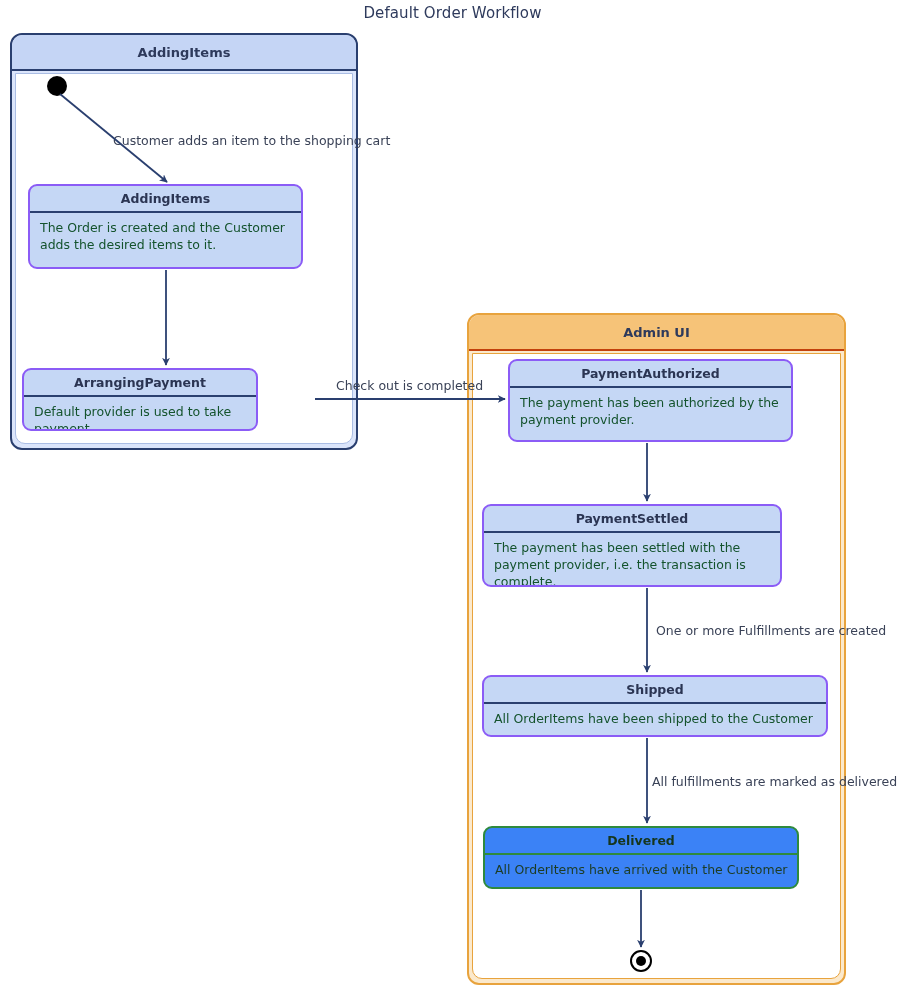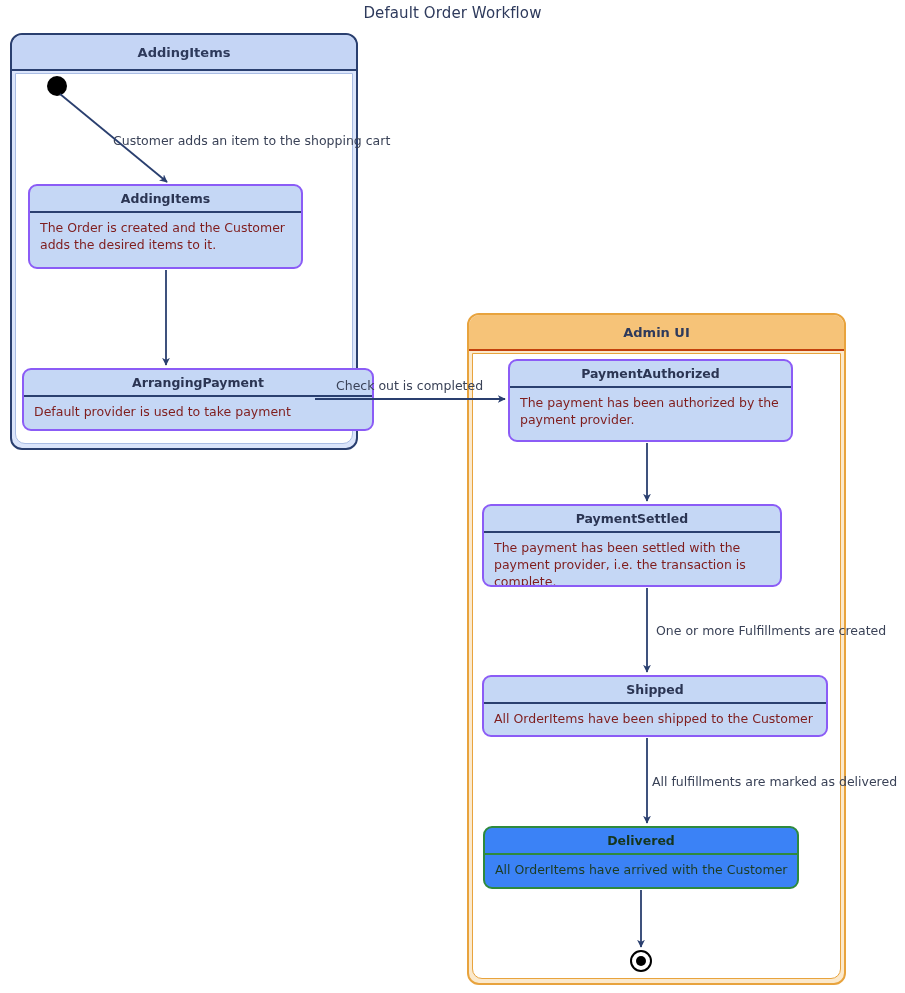--- a/index.html
+++ b/index.html
@@ -103,21 +103,21 @@
     font-size: 12.5px;
     font-weight: bold;
     color: #2b3553;
     border-bottom: 2px solid #2a3f6f;
   }
   .state-desc {
     box-sizing: border-box;
     padding: 6px 9px 6px 10px;
     font-size: 12.5px;
     line-height: 17px;
-    color: #7f1d1d;
+    color: #14532d;
   }
   .state.green {
     border-color: #2f8a3d;
     background: #3b82f6;
   }
   .state.green .state-name {
     border-bottom-color: #2f8a3d;
     color: #16361d;
   }
   .state.green .state-desc {
@@ -178,21 +178,21 @@
     <div class="composite-body"></div>
   </div>
 
   <div class="initial-state" style="left:47px; top:76px;"></div>
 
   <div class="state" style="left:28px; top:184px; width:275px; height:85px;">
     <div class="state-name">AddingItems</div>
     <div class="state-desc">The Order is created and the Customer adds the desired items to it.</div>
   </div>
 
-  <div class="state" style="left:22px; top:368px; width:352px; height:63px;">
+  <div class="state" style="left:22px; top:368px; width:236px; height:63px;">
     <div class="state-name">ArrangingPayment</div>
     <div class="state-desc">Default provider is used to take payment</div>
   </div>
 
   <div class="composite adminui" style="left:467px; top:313px; width:379px; height:672px;">
     <div class="composite-header">Admin UI</div>
     <div class="composite-body"></div>
   </div>
 
   <div class="state" style="left:508px; top:359px; width:285px; height:83px;">

